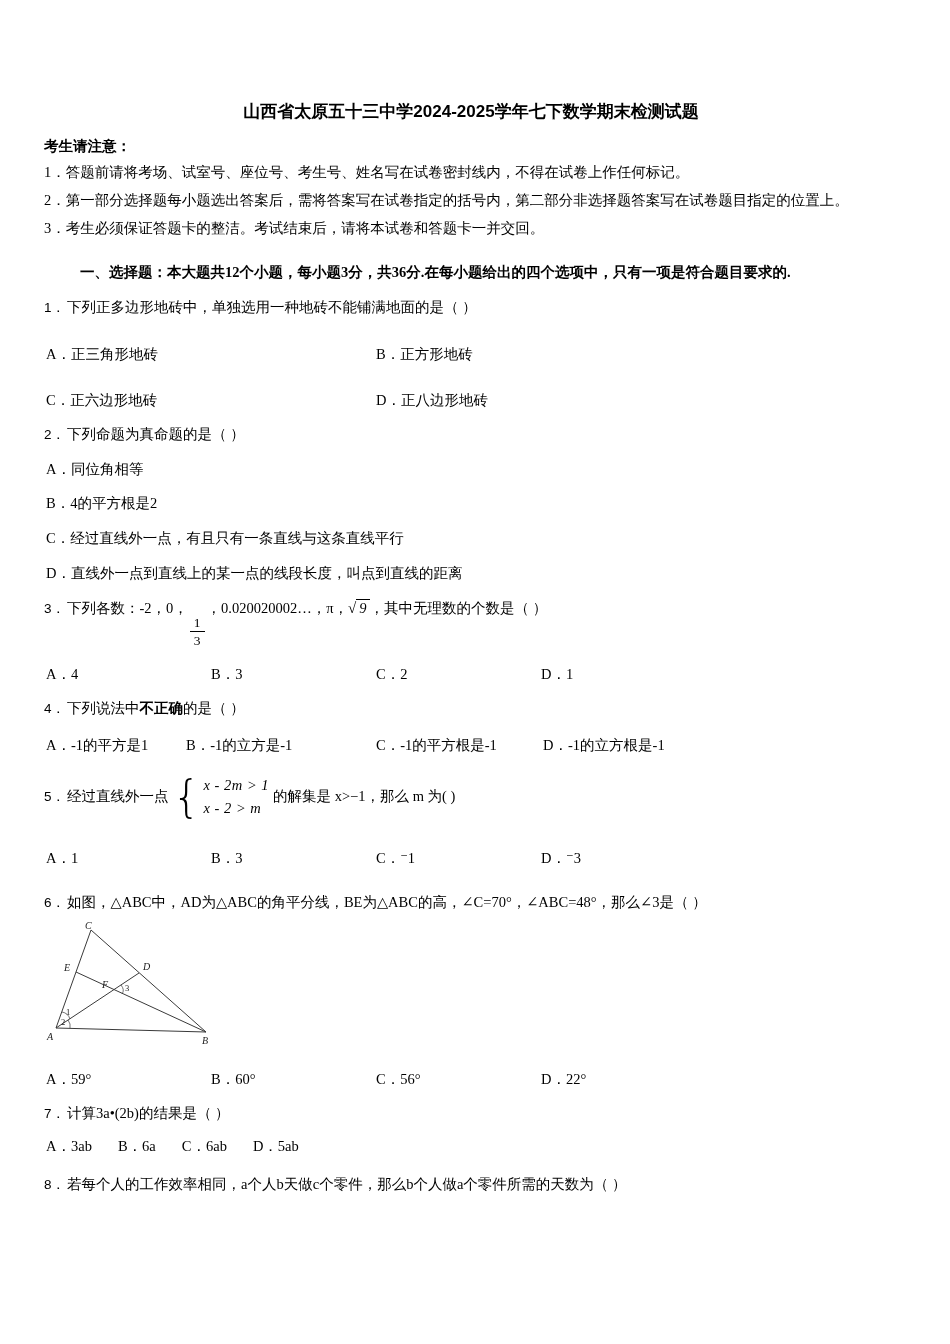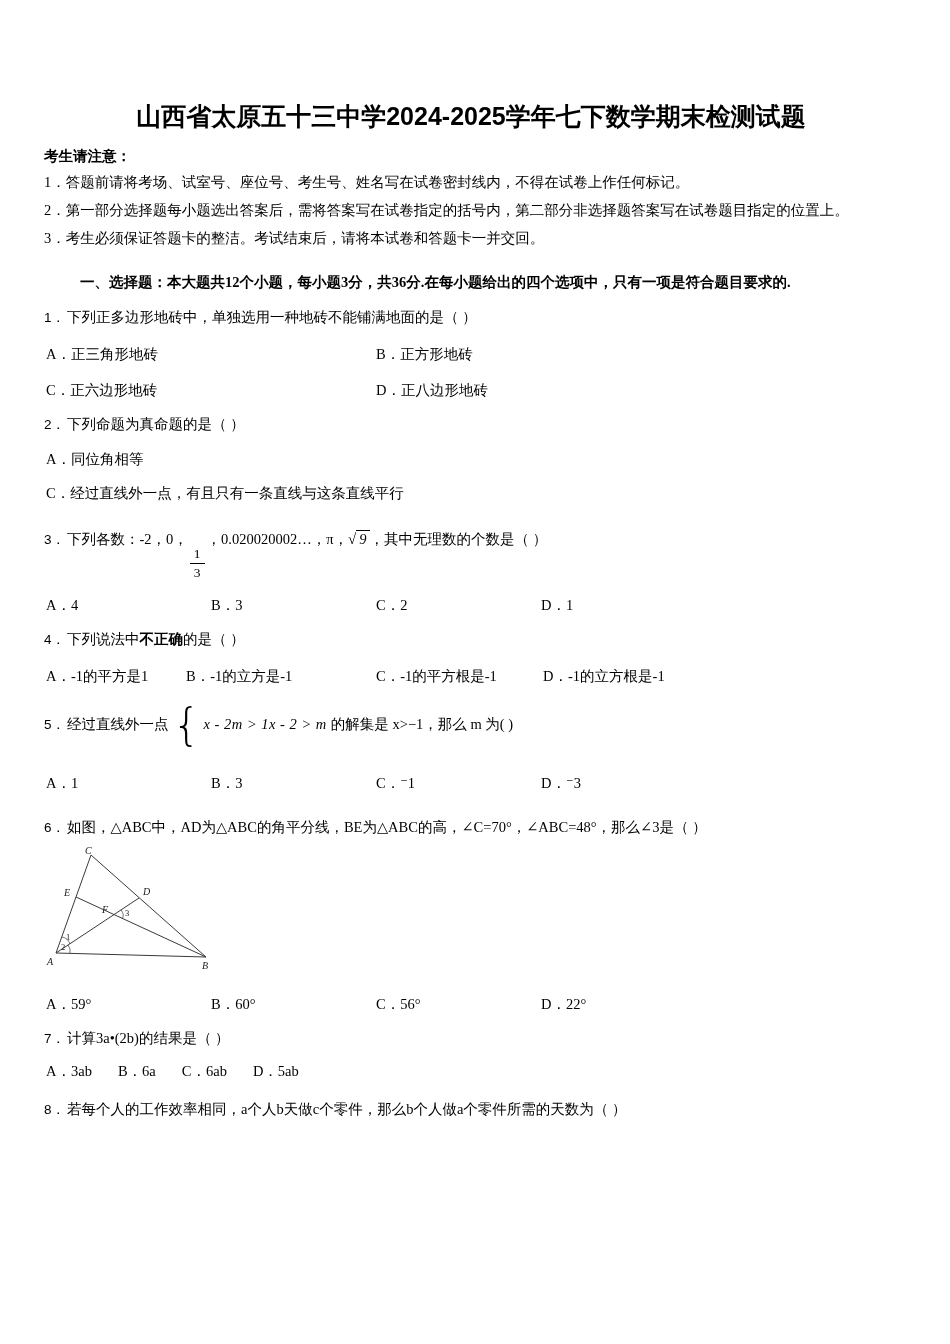--- a/index.html
+++ b/index.html
@@ -7,40 +7,40 @@
   body {
     width: 950px; height: 1344px; overflow: hidden;
     color: #000;
     font-family: "Liberation Serif", "DejaVu Serif", serif;
     font-size: 14.5px;
   }
   .page { padding: 100px 52px 0 44px; }
 
   .title {
     text-align: center;
-    font-size: 25px;
+    font-size: 17px;
     font-weight: bold;
     font-family: "Liberation Sans", "DejaVu Sans", sans-serif;
     margin-bottom: 13px;
   }
 
   .notice-header { font-weight: bold; line-height: 1.5; }
   .notice-item { line-height: 1.95; }
 
   .section-header { font-weight: bold; margin-top: 18px; line-height: 1.6; margin-left: 36px; }
 
   .stem { line-height: 1.55; margin-top: 12px; }
   .qnum {
     font-family: "Liberation Sans", "DejaVu Sans", sans-serif;
     font-size: 13.5px; padding-right: 2px;
   }
 
   .optrow { display: flex; margin: 15px 0 4px 2px; line-height: 1.45; }
   .optrow .opt { white-space: nowrap; }
-  .optrow.cols2 .opt { width: 330px; }
+  .optrow.cols2 .opt { width: 330px; margin-top: 10px; }
   .optrow.cols4 .opt { width: 165px; }
   .optrow.q4row .opt:nth-child(1) { width: 140px; }
   .optrow.q4row .opt:nth-child(2) { width: 190px; }
   .optrow.q4row .opt:nth-child(3) { width: 167px; }
   .optrow.compact .opt { width: auto; margin-right: 26px; }
 
   .q2opt { line-height: 1.5; margin: 13px 0 0 2px; }
 
   
   .frac {
@@ -55,31 +55,31 @@
   .sqrt .rad { font-style: normal; font-size: 15px; }
   .sqrt .rcand { border-top: 1px solid #000; padding: 0 3px; }
 
   
   .q5line { display: flex; align-items: center; margin-top: 18px; line-height: 1.5; }
   .sys { display: inline-flex; align-items: center; margin: 0 4px; }
   .sys .brace {
     font-family: "DejaVu Sans", sans-serif;
     font-size: 44px; font-weight: 300; line-height: 0.9;
   }
-  .sys .lines { display: flex; flex-direction: row; padding-left: 3px; }
+  .sys .lines { display: flex; flex-direction: column; padding-left: 3px; }
   .sys .iline { font-style: italic; line-height: 1.6; letter-spacing: 0.5px; }
 
   .figwrap { margin: 8px 0 0 2px; }
   .fig text {
     font-family: "Liberation Serif", "DejaVu Serif", serif;
     font-style: italic; font-size: 10px; fill: #222;
   }
   .fig text.small { font-size: 8.5px; font-style: normal; }
 
-  .q3line { margin-top: 23px; }
+  .q3line { margin-top: 12px; }
   .q6stem { margin-top: 22px; }
 </style>
 </head>
 <body>
 
 <div class="page">
 
   <h1 class="title">山西省太原五十三中学2024-2025学年七下数学期末检测试题</h1>
 
   <div>
@@ -99,21 +99,23 @@
     </div>
     <div class="optrow cols2">
       <span class="opt">C．正六边形地砖</span>
       <span class="opt">D．正八边形地砖</span>
     </div>
   </div>
 
   <div>
     <p class="stem"><span class="qnum">2．</span><span>下列命题为真命题的是（    ）</span></p>
     <p class="q2opt">A．同位角相等</p>
+    <p class="q2opt">B．4的平方根是2</p>
     <p class="q2opt">C．经过直线外一点，有且只有一条直线与这条直线平行</p>
+    <p class="q2opt">D．直线外一点到直线上的某一点的线段长度，叫点到直线的距离</p>
   </div>
 
   <div>
     <p class="stem q3line"><span class="qnum">3．</span><span>下列各数：-2，0，</span><span class="frac">
           <span class="num">1</span>
           <span class="den">3</span>
         </span><span>，0.020020002…，π，</span><span class="sqrt"><span class="rad">√</span><span class="rcand">9</span></span><span>，其中无理数的个数是（   ）</span></p>
     <div class="optrow cols4">
       <span class="opt">A．4</span>
       <span class="opt">B．3</span>

